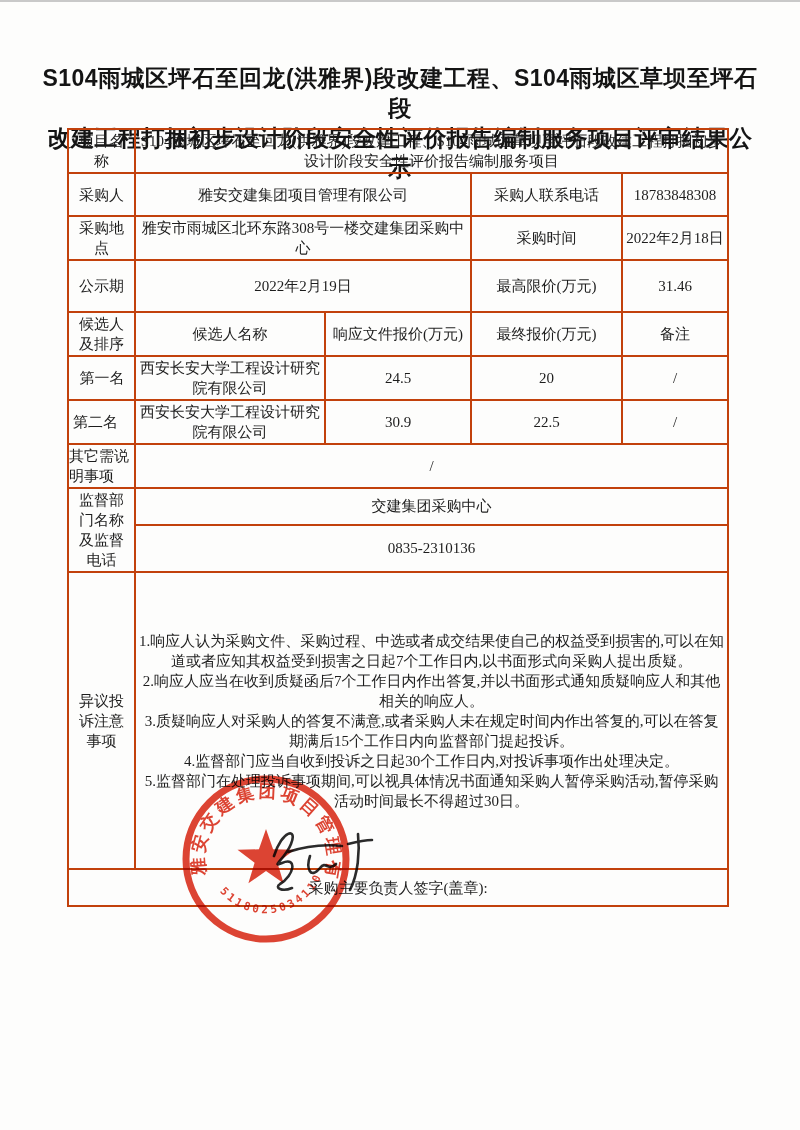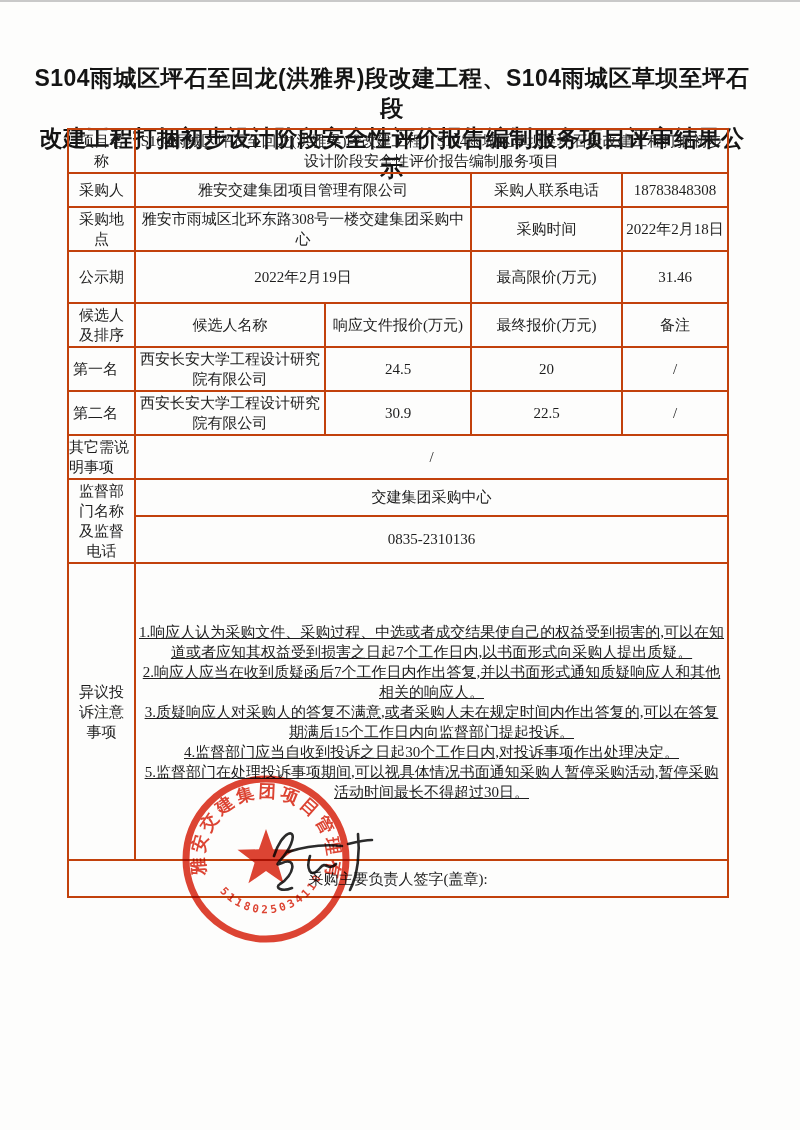--- a/index.html
+++ b/index.html
@@ -5,38 +5,38 @@
   html,body{margin:0;padding:0;}
   body{
     width:800px;height:1130px;position:relative;overflow:hidden;
     background:#fcfcfb;
     font-family:"Liberation Serif","DejaVu Serif",serif;
     color:#1d1d1d;
   }
   .page{position:absolute;inset:0;background:#fdfdfc;}
   .scan-edge-top{position:absolute;top:0;left:0;width:800px;height:2px;background:#c9c9c9;}
   .doc-title{
-    position:absolute;top:63px;left:32px;width:720px;
+    position:absolute;top:63px;left:40px;width:720px;
     text-align:center;font-family:"Liberation Sans","DejaVu Sans",sans-serif;
     font-weight:700;font-size:23px;line-height:30px;color:#141414;letter-spacing:.5px;
   }
   table.main{
     position:absolute;left:67px;top:128px;width:660px;
     border-collapse:collapse;table-layout:fixed;
     font-size:15px;color:#1d1d1d;
   }
   table.main td{
     border:2px solid #c2410c;
     text-align:center;vertical-align:middle;
     padding:1px 3px;line-height:20px;
     overflow:hidden;
   }
   td.lab{padding:1px 2px;line-height:19px;}
   td.left{text-align:left;padding:2px 6px;}
-  td.notes-cell{text-align:left;padding:8px 10px;line-height:23px;text-decoration:underline;}
+  td.notes-cell{text-align:left;padding:8px 10px;line-height:23px;}
   .note-line{margin:0;}
   .sig-row td{text-align:left;padding-left:6px;margin-left:12px;}
   .seal{
     position:absolute;left:178px;top:771px;width:176px;height:176px;
     mix-blend-mode:multiply;opacity:.95;
   }
   .signature{
     position:absolute;left:252px;top:822px;width:132px;height:88px;
     mix-blend-mode:multiply;
   }
@@ -58,21 +58,21 @@
         <col style="width:190px">
         <col style="width:146px">
       <col style="width:151px">
         <col style="width:106px">
     </colgroup>
     <tbody>
       <tr style="height:42px">
         <td class="lab">项目名称</td>
         <td colspan="4" class="left">S104雨城区坪石至回龙(洪雅界)段改建工程、S104雨城区草坝至坪石段改建工程打捆初步设计阶段安全性评价报告编制服务项目</td>
       </tr>
-      <tr style="height:34px">
+      <tr style="height:43px">
         <td class="lab">采购人</td>
         <td colspan="2" class="left">雅安交建集团项目管理有限公司</td>
         <td>采购人联系电话</td>
         <td>18783848308</td>
       </tr>
       <tr style="height:31px">
         <td class="lab">采购地点</td>
         <td colspan="2" class="left">雅安市雨城区北环东路308号一楼交建集团采购中心</td>
         <td>采购时间</td>
         <td>2022年2月18日</td>
@@ -84,21 +84,21 @@
         <td>31.46</td>
       </tr>
       <tr style="height:39px">
         <td class="lab">候选人及排序</td>
         <td>候选人名称</td>
         <td>响应文件报价(万元)</td>
         <td>最终报价(万元)</td>
         <td>备注</td>
       </tr>
       <tr style="height:40px">
-        <td class="lab" style="text-align:left;padding-left:4px">第一名</td>
+        <td class="lab" style="text-align:center;padding-left:4px">第一名</td>
         <td class="left">西安长安大学工程设计研究院有限公司</td>
         <td>24.5</td>
         <td>20</td>
         <td>/</td>
       </tr>
       <tr style="height:40px">
         <td class="lab" style="text-align:left;padding-left:4px">第二名</td>
         <td class="left">西安长安大学工程设计研究院有限公司</td>
         <td>30.9</td>
         <td>22.5</td>

